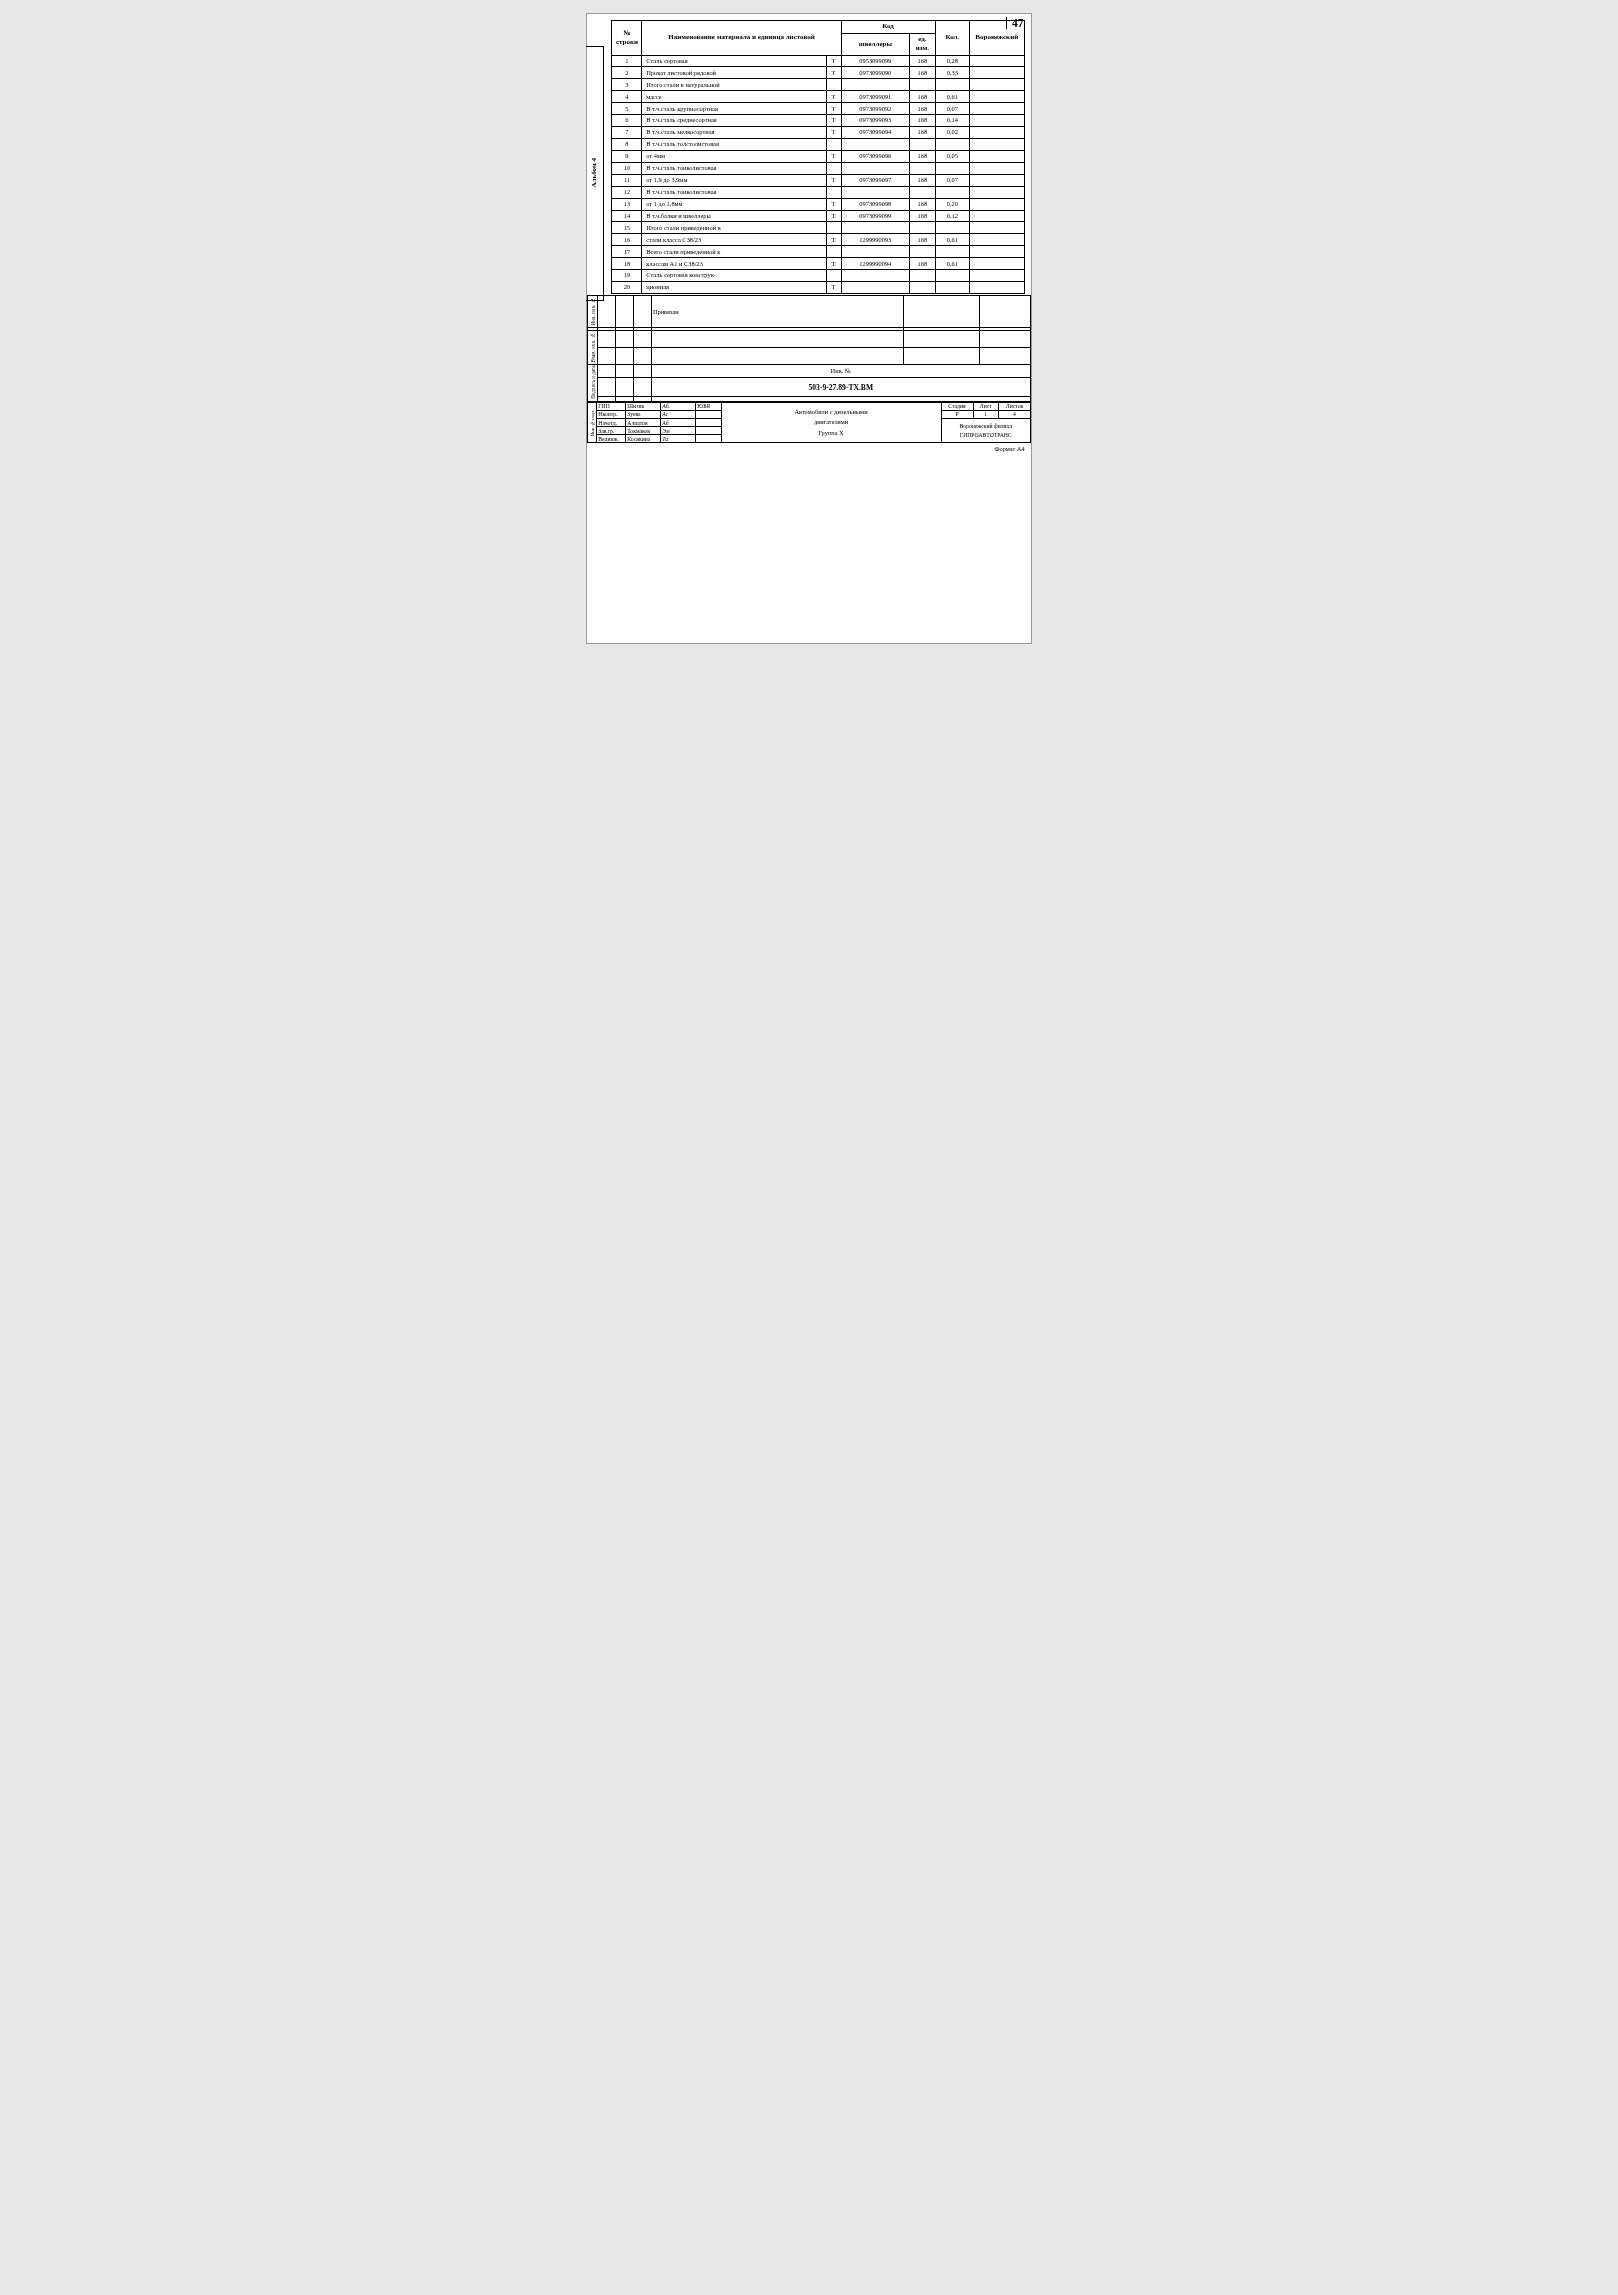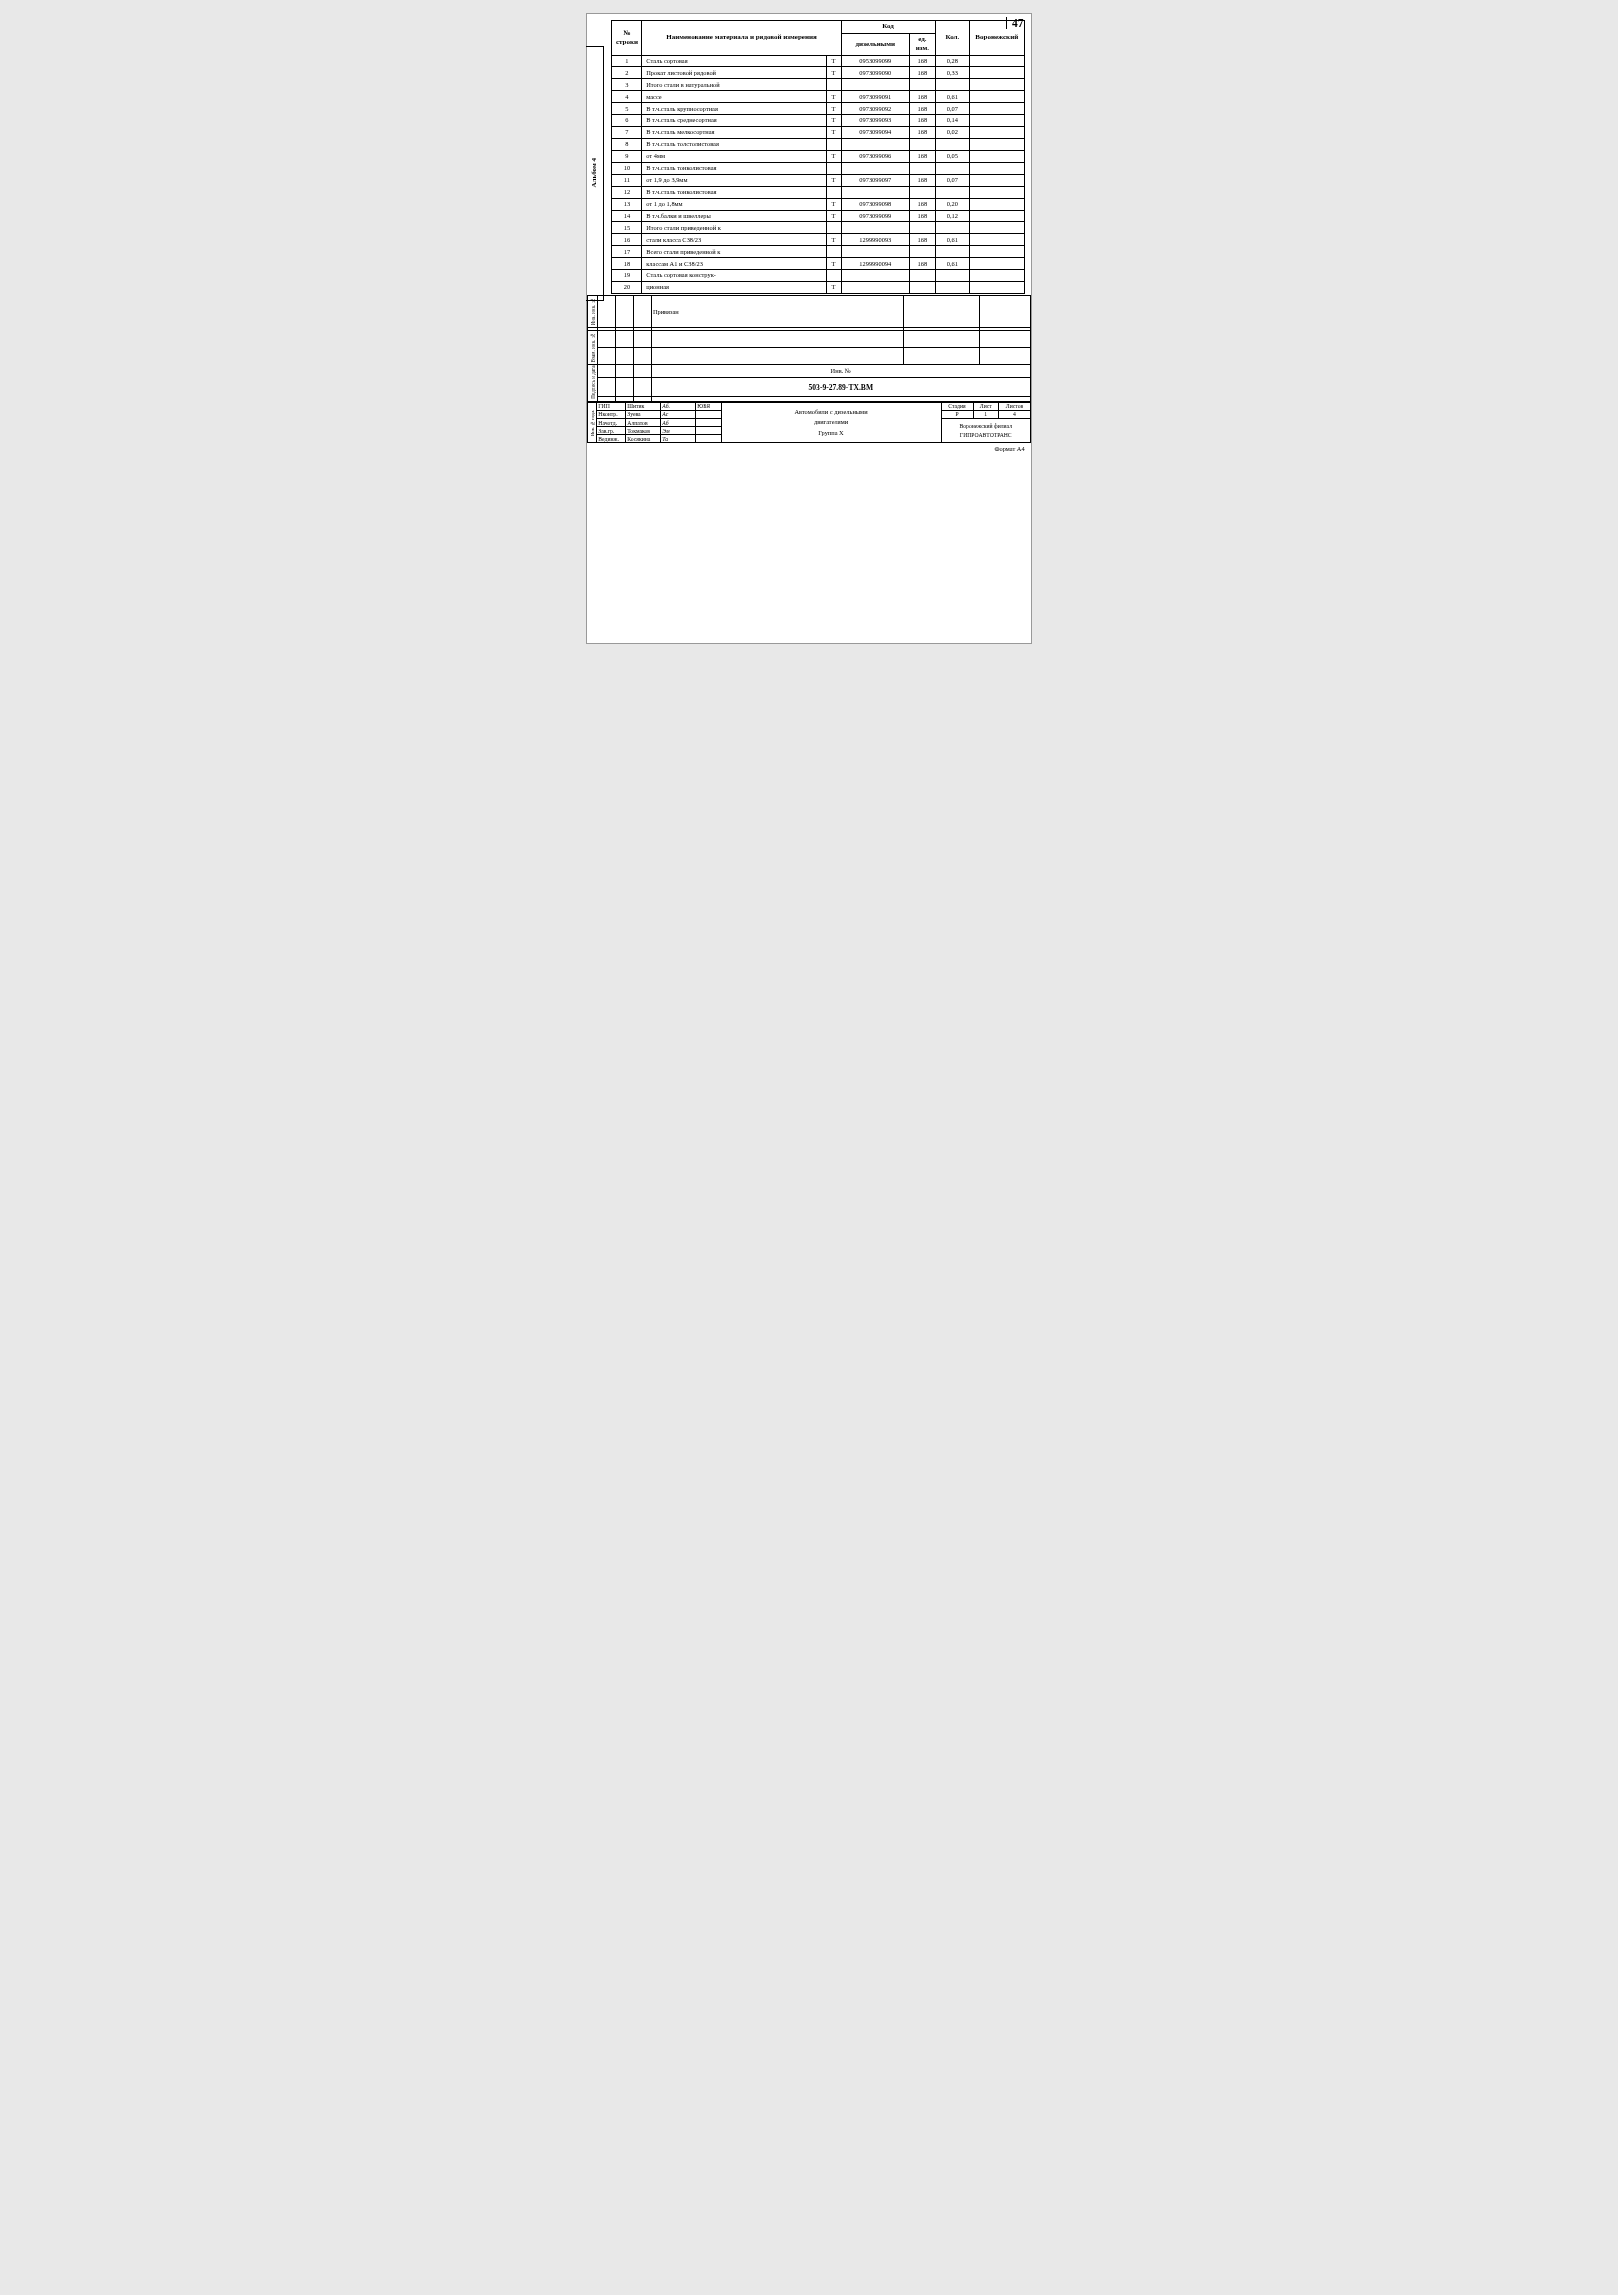--- a/index.html
+++ b/index.html
@@ -120,27 +120,27 @@
         <col class="col-name">
         <col class="col-unit">
         <col class="col-mat-code">
         <col class="col-ed-izm">
         <col class="col-kol">
         <col class="col-note">
       </colgroup>
       <thead>
         <tr class="header-row">
           <th rowspan="2">№<br>строки</th>
-          <th rowspan="2" colspan="2">Наименование материала и рядовой измерения</th>
+          <th rowspan="2" colspan="2">Наименование материала и единица листовой</th>
           <th colspan="2">Код</th>
           <th rowspan="2">Кол.</th>
           <th rowspan="2">Воронежский</th>
         </tr>
         <tr class="header-row">
-          <th>дизельными</th>
+          <th>швеллеры</th>
           <th>ед. изм.</th>
         </tr>
       </thead>
       <tbody id="table-body">
       <tr>
             <td style="text-align: center; font-size: 6.4px;">1</td>
             <td class="text-left" style="font-size: 6.4px; padding-left: 3.8px;">Сталь сортовая</td>
             <td style="font-size: 6.4px;">Т</td>
             <td style="font-size: 6.4px;">0953099099</td>
             <td style="font-size: 6.4px;">168</td>

